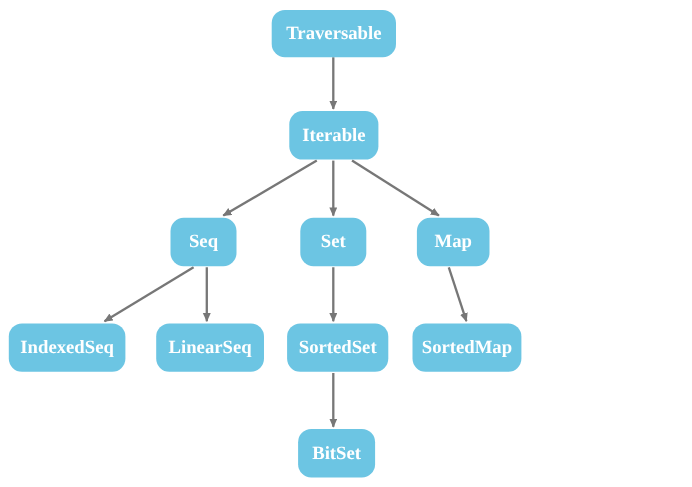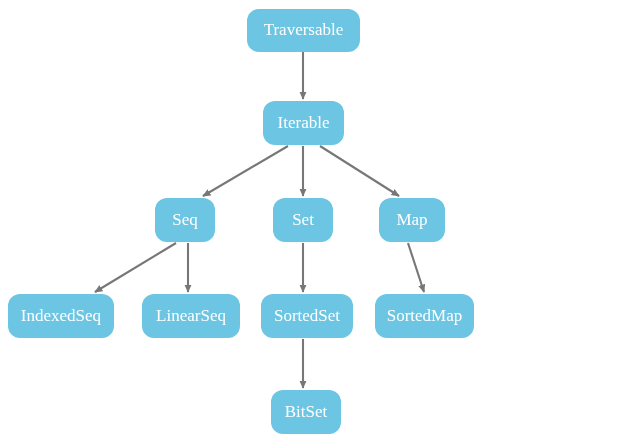--- a/index.html
+++ b/index.html
@@ -11,20 +11,21 @@
     width: 629px;
     height: 443px;
     overflow: hidden;
     font-family: "Liberation Serif", "DejaVu Serif", serif;
   }
   #diagram-root {
     position: relative;
     width: 552px;
     height: 443px;
     background: #ffffff;
+    font-weight: bold;
   }
   svg#hierarchy-svg {
     display: block;
     width: 629px;
     height: 443px;
   }
   .node-rect {
     fill: #6cc5e3;
   }
   .node-label {

